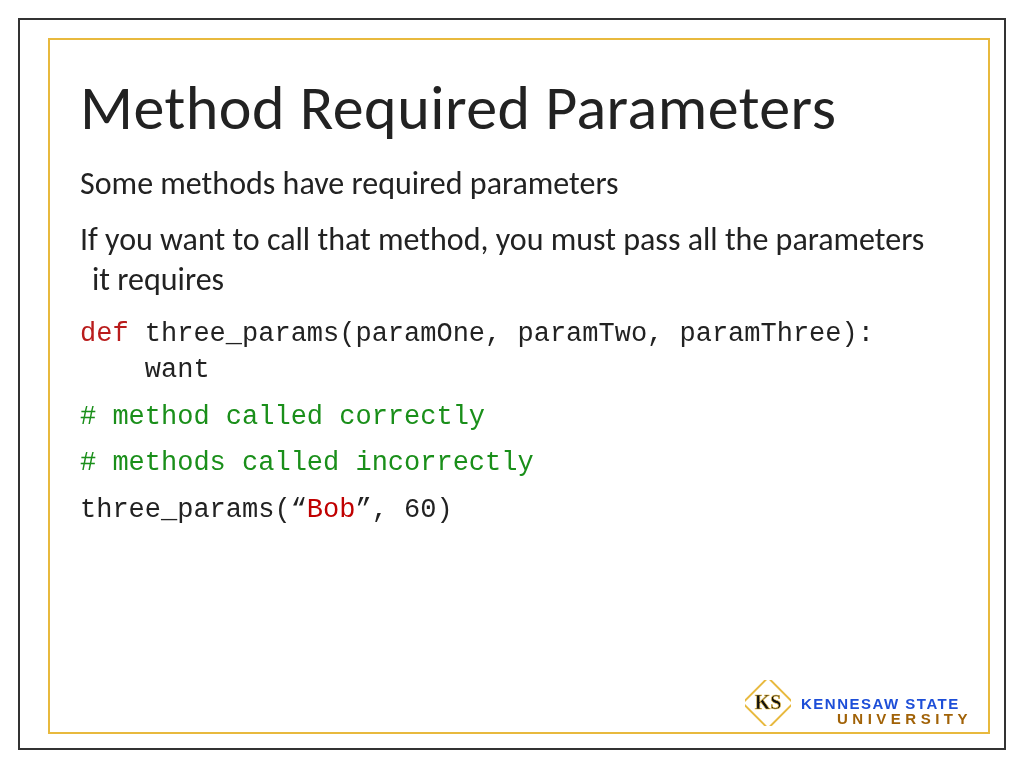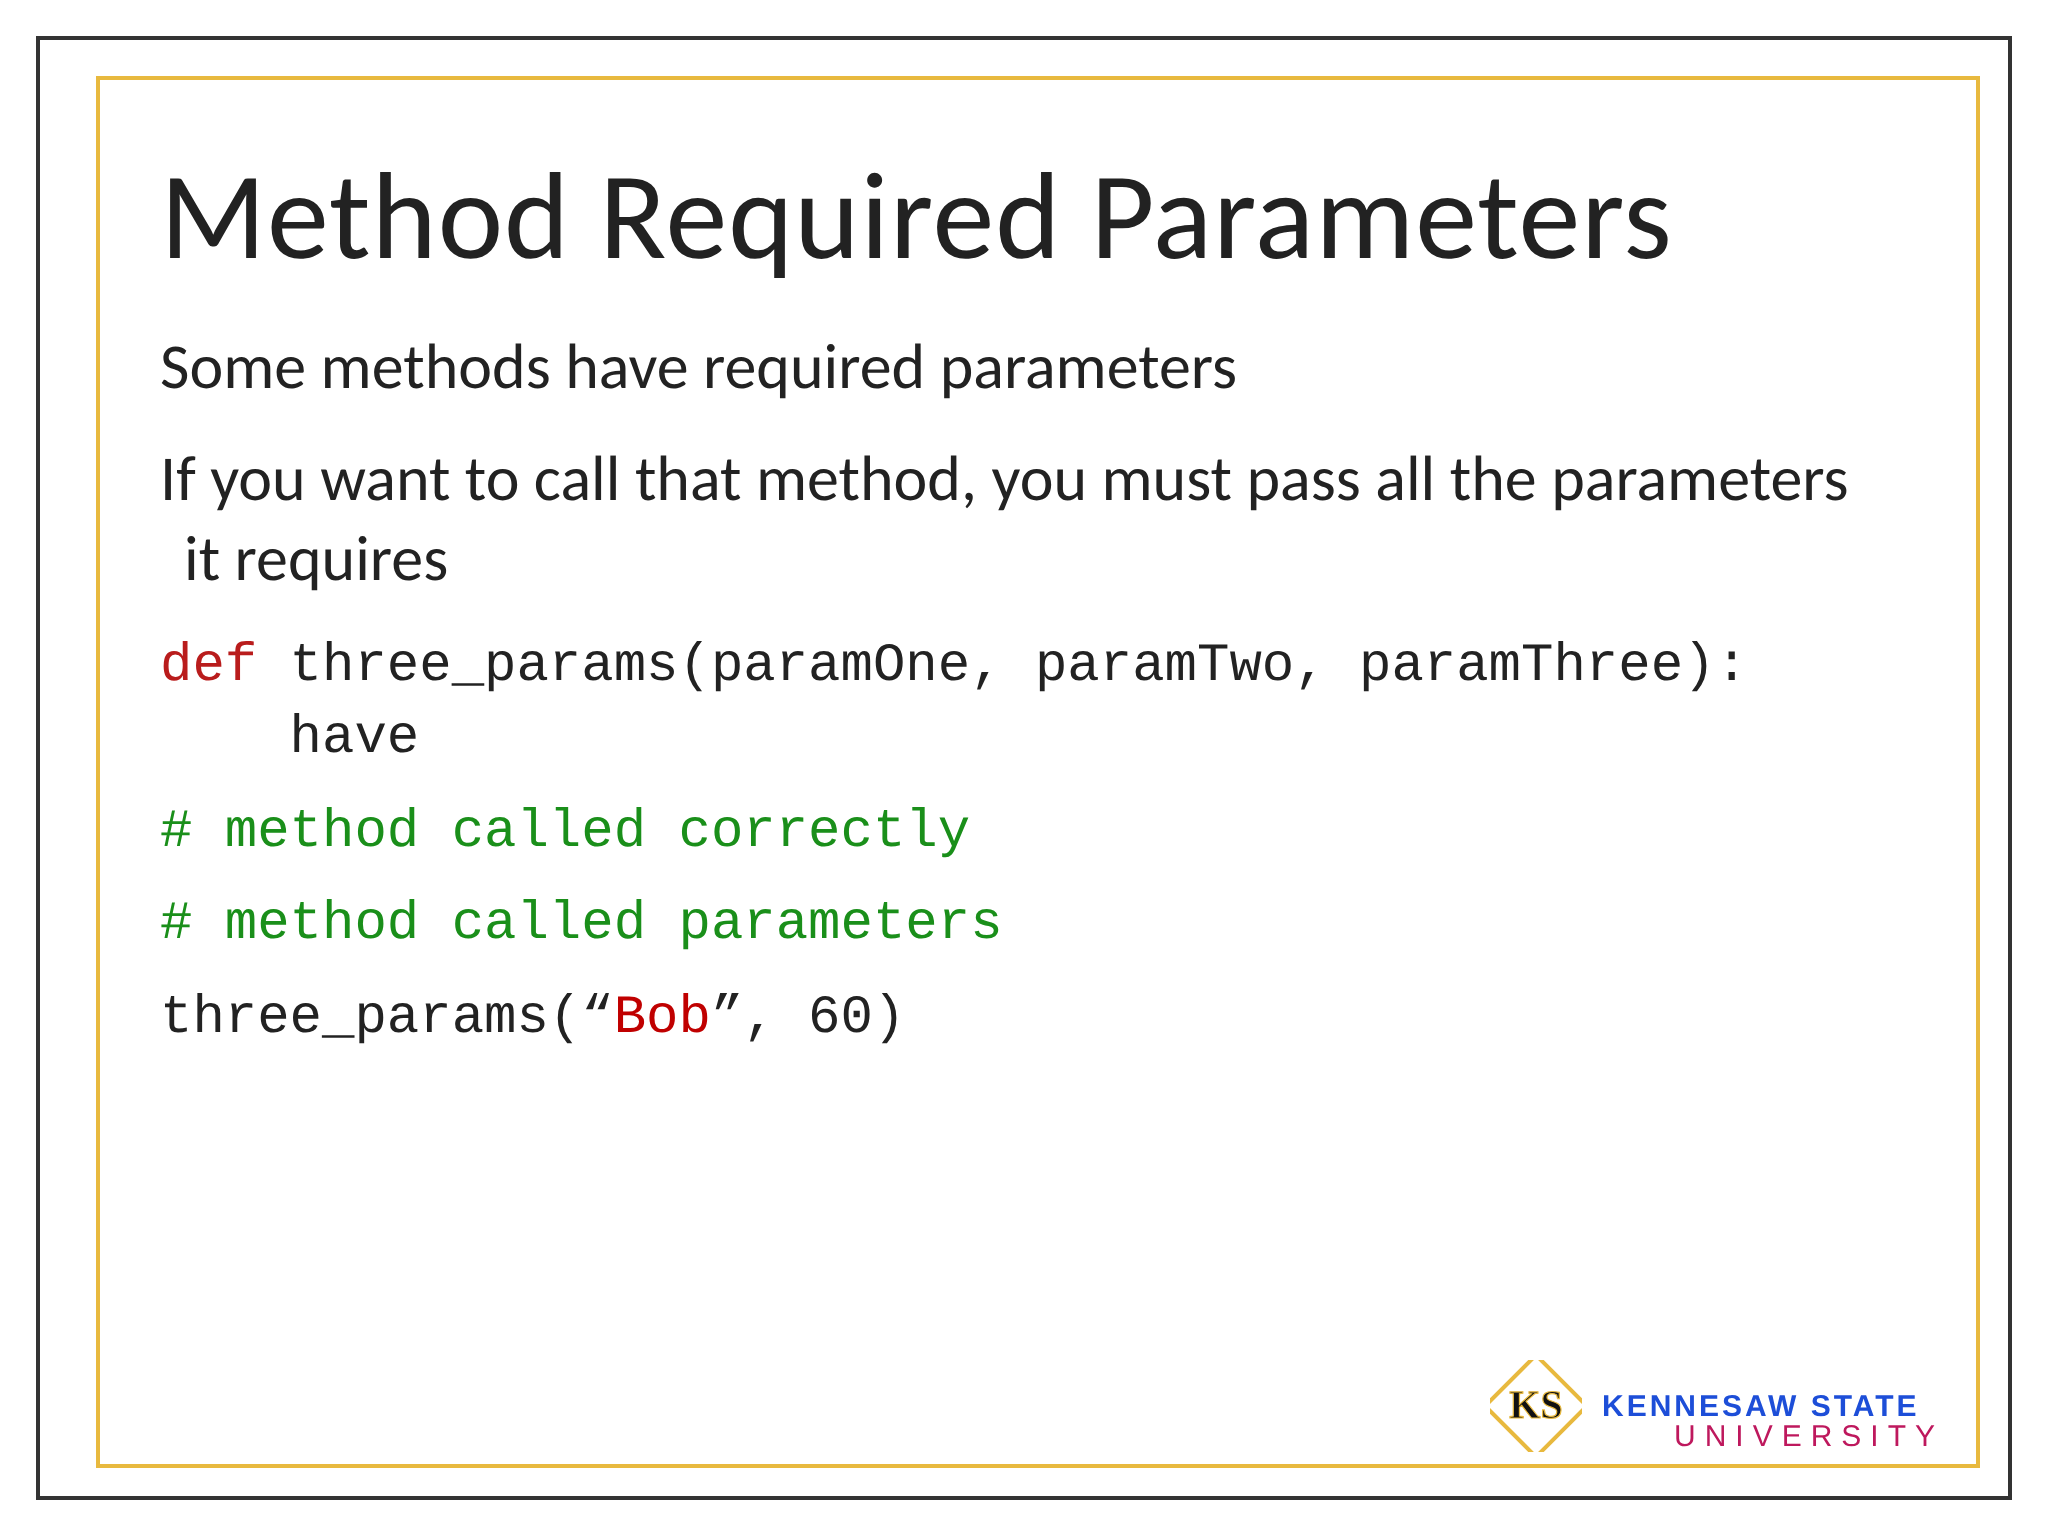--- a/index.html
+++ b/index.html
@@ -80,46 +80,46 @@
     line-height: 1;
   }
   .logo-text .l1 {
     font-size: 15px;
     font-weight: 700;
     letter-spacing: 1.5px;
     color: #1d4ed8;
   }
   .logo-text .l2 {
     font-size: 15px;
-    font-weight: 400;
+    font-weight: 700;
     letter-spacing: 4.5px;
-    color: #be185d;
+    color: #a16207;
     margin-left: 36px;
   }
 </style>
 </head>
 <body>
 
 <div class="outer-border"></div>
 <div class="inner-border"></div>
 
 <div class="content">
 
   <h1 class="title">Method Required Parameters</h1>
 
   <p class="body-line">Some methods have required parameters</p>
   <p class="body-line indent">If you want to call that method, you must pass all the parameters it requires</p>
 
   <div class="code"><span class="kw-def">def</span><span> three_params(paramOne, paramTwo, paramThree):</span>
-<span>    have</span></div>
+<span>    want</span></div>
 
   <div class="code"><span class="kw-comment"># method called correctly</span></div>
 
 
-  <div class="code"><span class="kw-comment"># method called parameters</span></div>
+  <div class="code"><span class="kw-comment"># methods called incorrectly</span></div>
 
   <div class="code"><span>three_params(“</span><span class="kw-str">Bob</span><span>”, 60)</span></div>
 
 </div>
 
 <div class="logo">
   <div class="logo-mark">
     <svg viewBox="0 0 46 46">
       <rect x="5" y="5" width="36" height="36" fill="none" stroke="#e8b93e" stroke-width="2" transform="rotate(45 23 23)"></rect>
       <text x="23" y="29" text-anchor="middle" font-family="Georgia,serif" font-size="20" font-weight="bold" fill="#111" stroke="#e8b93e" stroke-width="0.6">KS</text>

